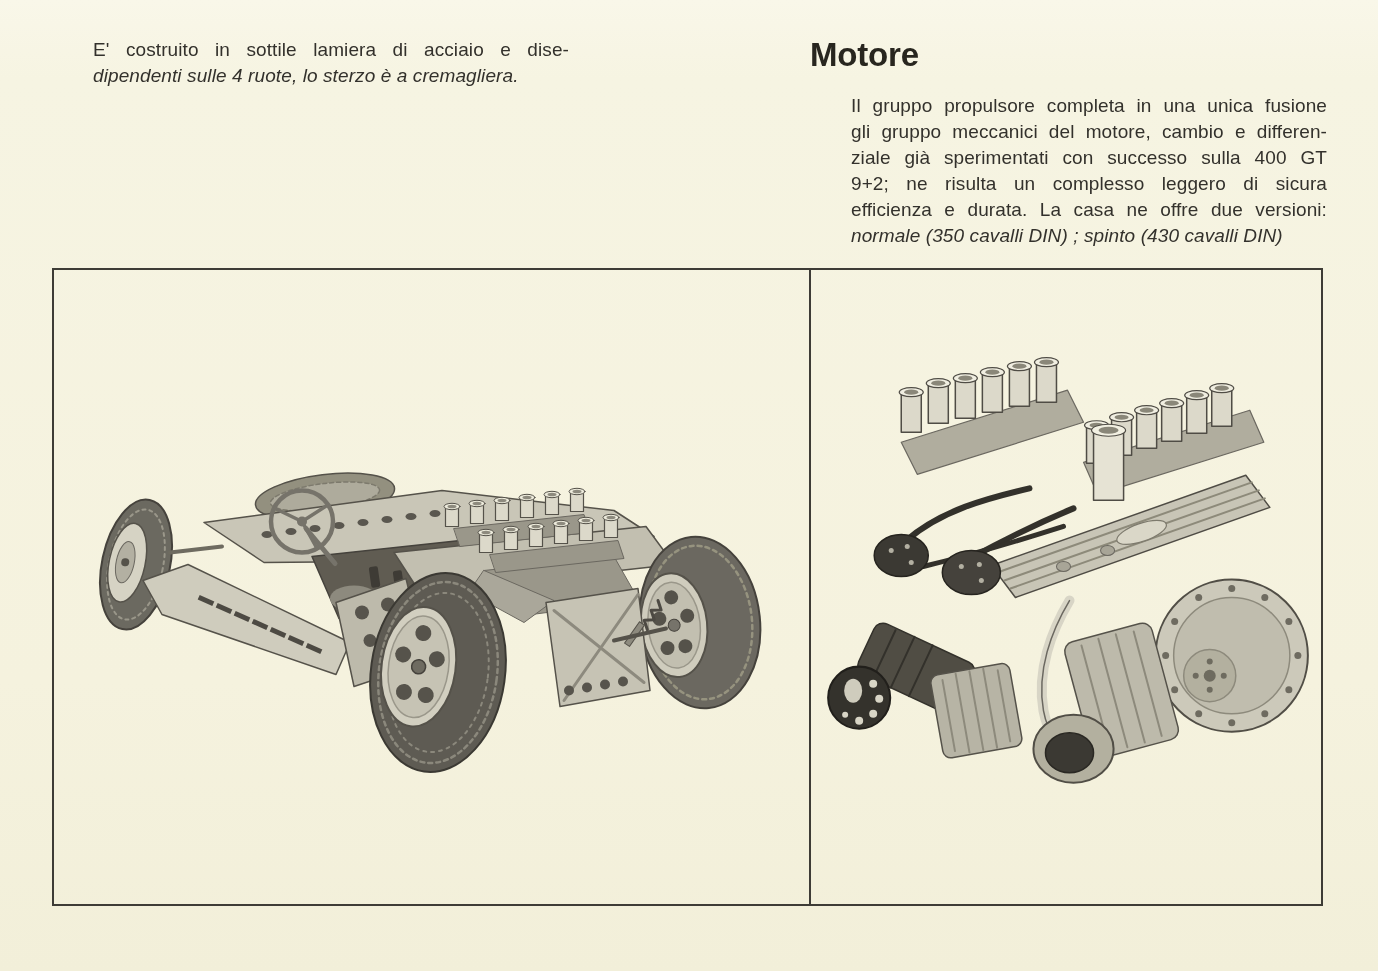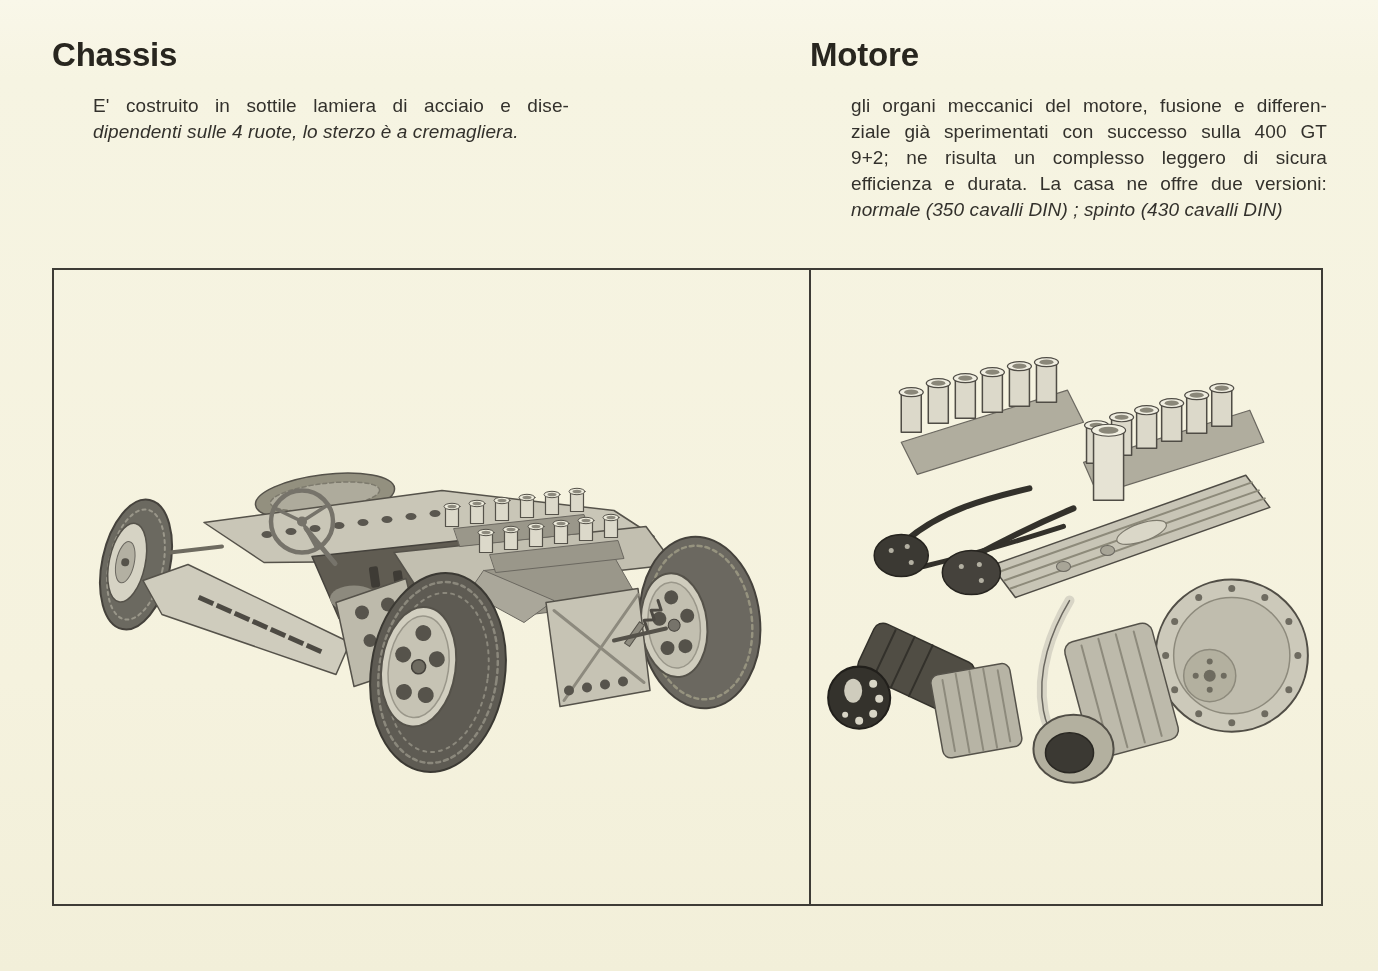--- a/index.html
+++ b/index.html
@@ -30,31 +30,31 @@
   .fig-cell.left{width:755px;}
   .fig-cell.right{flex:1;border-left:2px solid #3e3c36;}
   svg.illu{position:absolute;left:0;top:0;width:100%;height:100%;display:block;}
 </style>
 </head>
 <body>
 
 <div class="page">
 
   <section class="col left">
-    <h1>Chassis</h1>
     <div class="para">
         <div class="line">E' costruito in sottile lamiera di acciaio e dise-</div>
         <div class="line last">dipendenti sulle 4 ruote, lo sterzo è a cremagliera.</div>
       </div>
   </section>
 
   <section class="col right">
     <h1>Motore</h1>
     <div class="para">
-        <div class="line">gli organi meccanici del motore, fusione e differen-</div>
+        <div class="line">Il gruppo propulsore completa in una unica fusione</div>
+        <div class="line">gli gruppo meccanici del motore, cambio e differen-</div>
         <div class="line">ziale già sperimentati con successo sulla 400 GT</div>
         <div class="line">9+2; ne risulta un complesso leggero di sicura</div>
         <div class="line">efficienza e durata. La casa ne offre due versioni:</div>
         <div class="line last">normale (350 cavalli DIN) ; spinto (430 cavalli DIN)</div>
       </div>
   </section>
 
   <div class="figure-frame">
 
     <div class="fig-cell left">

